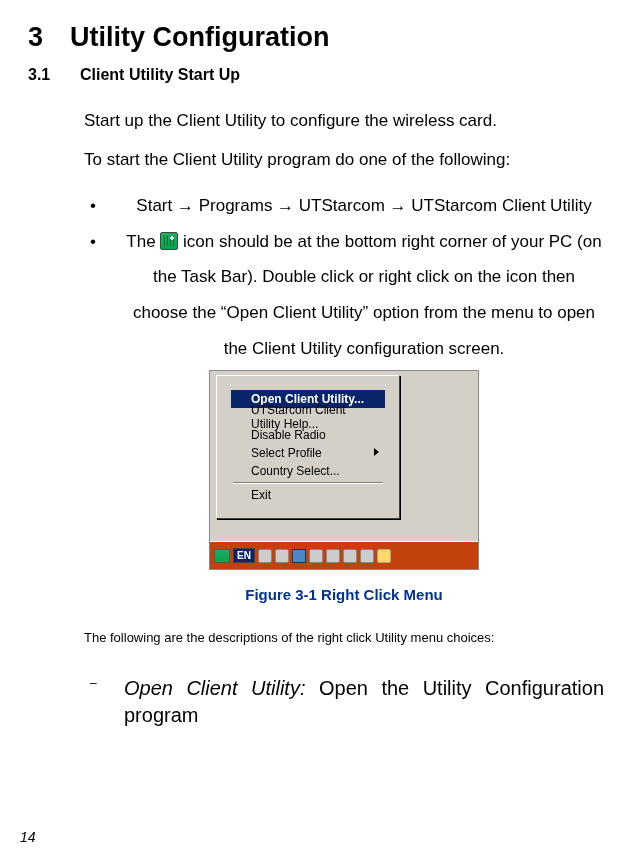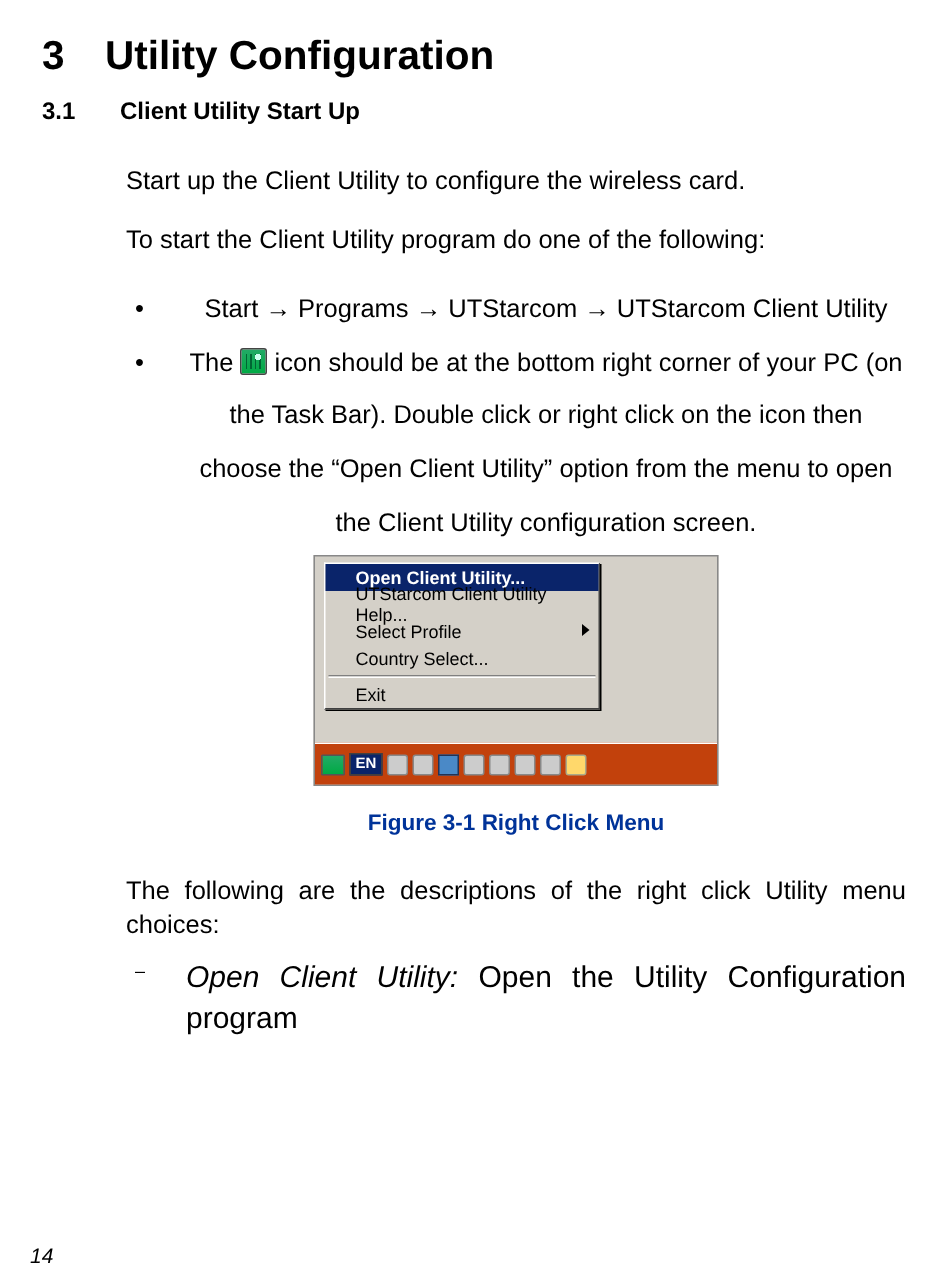--- a/index.html
+++ b/index.html
@@ -81,21 +81,21 @@
       padding-top: 4px;
     }
     .menu-shot .menu {
       background: #d4d0c8;
       border: 1px solid #fff;
       border-right-color: #404040;
       border-bottom-color: #404040;
       box-shadow: 1px 1px 0 #000;
       margin: 0 6px;
       width: 184px;
-      padding: 0;
+      padding: 14px;
     }
     .menu .mi {
       display: flex;
       align-items: center;
       padding: 2px 10px 2px 20px;
       height: 18px;
       position: relative;
     }
     .menu .mi.sel {
       background: #0a246a;
@@ -157,24 +157,24 @@
 
     .fig-caption {
       font-family: Arial, sans-serif;
       font-size: 15px;
       font-weight: bold;
       color: #003399;
       text-align: center;
       margin-bottom: 26px;
     }
     .p-just {
-      font-size: 17px;
+      font-size: 13px;
       line-height: 1.35;
       text-align: justify;
-      margin-bottom: 10px;
+      margin-bottom: 28px;
     }
     ul.dash {
       list-style: none;
       padding-left: 0;
     }
     ul.dash > li {
       position: relative;
       padding-left: 40px;
       font-size: 20px;
       line-height: 1.35;
@@ -223,20 +223,23 @@
 
   <div class="menu-shot">
     <div class="menu">
       <div class="mi sel">
           <span>Open Client Utility...</span>
         </div>
       <div class="mi">
           <span>UTStarcom Client Utility Help...</span>
         </div>
       <div class="mi">
+          <span>Disable Radio</span>
+        </div>
+      <div class="mi">
           <span>Select Profile</span>
           <span class="sub"></span>
         </div>
       <div class="mi">
           <span>Country Select...</span>
         </div>
       <div class="sep"></div>
       <div class="mi">
           <span>Exit</span>
         </div>

